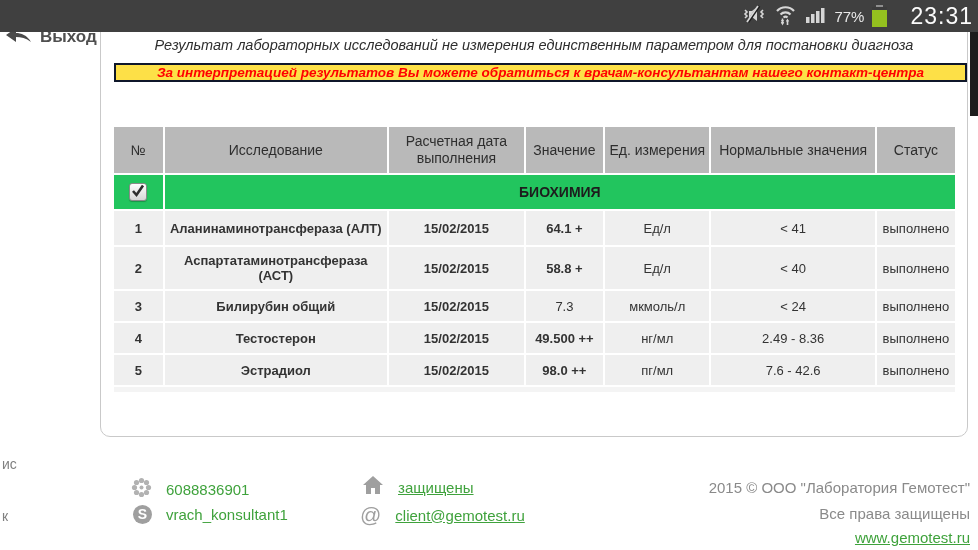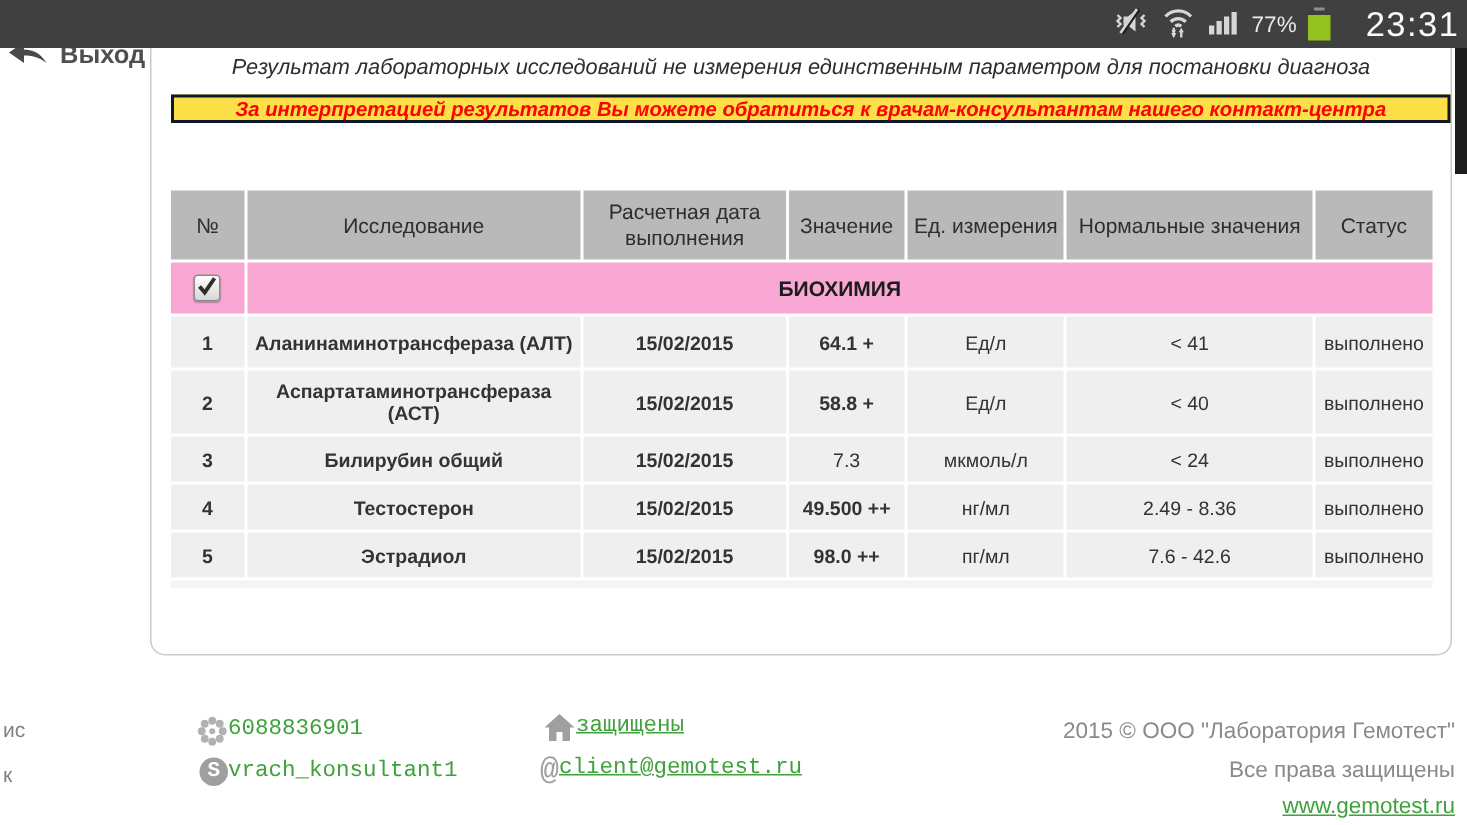--- a/index.html
+++ b/index.html
@@ -46,34 +46,34 @@
     table-layout:fixed;width:845px;background:#fff;
   }
   .results th{
     background:#b9b9b9;color:#2e2e2e;font-weight:normal;font-size:14px;
     text-align:center;vertical-align:middle;line-height:1.2;padding:2px 4px;box-sizing:border-box;
   }
   .results td{
     background:#efefef;color:#333;font-size:13px;text-align:center;vertical-align:middle;
     padding:2px 4px;box-sizing:border-box;
   }
-  .results tr.section td{background:#f9a8d4;color:#1d1d1d;font-weight:bold;font-size:14px;}
+  .results tr.section td{background:#22c55e;color:#1d1d1d;font-weight:bold;font-size:14px;}
   .results tr.strip td{background:#f4f4f4;height:5px;padding:0;}
   .c-num{width:48px}.c-name{width:219px}.c-date{width:133px}.c-val{width:76px}
   .c-unit{width:103px}.c-norm{width:161px}.c-stat{width:77px}
   .h46{height:46px}.h34{height:34px}.h42{height:42px}.h30{height:30px}
   .b{font-weight:bold}
   .cb{
     display:inline-block;width:16px;height:16px;border:1px solid #8a8a8a;border-radius:3px;
     background:linear-gradient(#fefefe,#d7d7d7);box-shadow:0 1px 1px rgba(0,0,0,.25);
     position:relative;vertical-align:middle;cursor:pointer;
   }
   .cb svg{position:absolute;left:1px;top:0px;}
   
-  .f-item{position:absolute;display:flex;align-items:flex-start;gap:0;font-family:Liberation Mono, monospace;}
+  .f-item{position:absolute;display:flex;align-items:center;gap:14px;}
   .green{color:#3fa23c;font-size:15px;text-decoration:none;}
   .green.u{text-decoration:underline;}
   .skype-ic{
     display:inline-block;width:19px;height:19px;border-radius:50%;background:#9f9f9f;
     color:#fff;font-weight:bold;font-size:14px;text-align:center;line-height:19px;
   }
   .at-ic{font-size:21px;color:#9f9f9f;}
   .f-right{position:absolute;right:8px;text-align:right;color:#8a8a8a;font-size:15px;}
 </style>
 </head>
@@ -120,21 +120,21 @@
 <div class="right-strip"></div>
 
 <div class="exit-row">
   <span>
     <svg width="28" height="20" viewBox="0 0 28 20">
       <path d="M26 18 C22 11 16 9 11 9 L11 4 L1 11 L11 18 L11 13 C16 13 21 14 26 18 Z" fill="#4a4a4a"></path>
     </svg>
   </span>
   <span>Выход</span>
 </div>
-<div class="frag" style="top:478px;">ис</div>
+<div class="frag" style="top:456px;">ис</div>
 <div class="frag" style="top:508px;">к</div>
 
 <div class="panel">
   <div class="disclaimer">Результат лабораторных исследований не измерения единственным параметром для постановки диагноза</div>
   <div class="warnbox">
     <span>За интерпретацией результатов Вы можете обратиться к врачам-консультантам нашего контакт-центра</span>
   </div>
 
   <table class="results">
     <colgroup>

